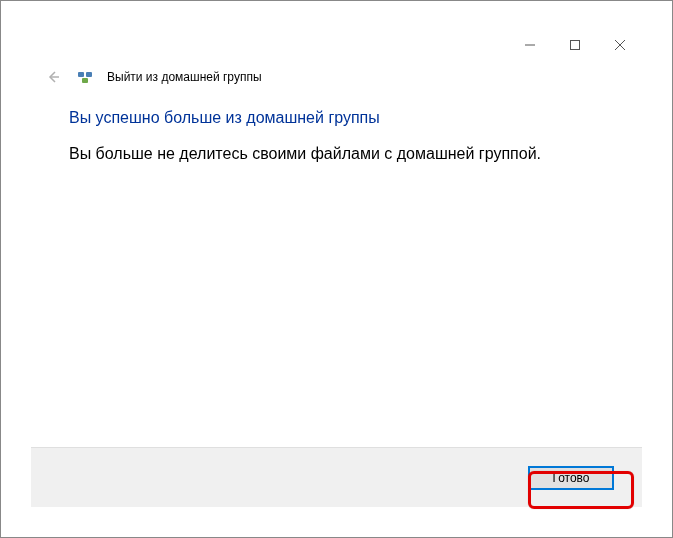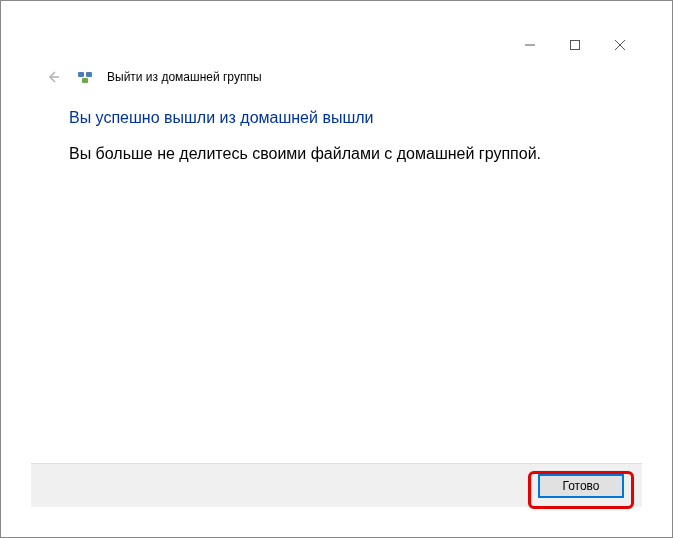--- a/index.html
+++ b/index.html
@@ -88,27 +88,27 @@
       color: #003399;
       font-size: 16px;
       font-weight: 400;
       margin-bottom: 18px;
     }
     .body-text {
       font-size: 16px;
       color: #000;
     }
     .footer {
-      height: 44px;
+      height: 60px;
       background: #f0f0f0;
       border-top: 1px solid #dfdfdf;
       display: flex;
       justify-content: flex-end;
       align-items: center;
-      padding-right: 18px;
+      padding-right: 28px;
     }
     .done-button {
       background: #e1e1e1;
       border: 2px solid #0078d7;
       padding: 3px 22px;
       font-size: 12px;
       font-family: inherit;
       cursor: pointer;
       min-width: 86px;
     }
@@ -162,21 +162,21 @@
         <svg width="16" height="16" viewBox="0 0 16 16">
           <rect x="1" y="3" width="6" height="5" fill="#4a7fb5" rx="1"></rect>
           <rect x="9" y="3" width="6" height="5" fill="#4a7fb5" rx="1"></rect>
           <rect x="5" y="9" width="6" height="5" fill="#6fa849" rx="1"></rect>
         </svg>
       </div>
       <div class="header-title">Выйти из домашней группы</div>
     </div>
 
     <div class="content">
-      <h1 class="main-heading">Вы успешно вышли из домашней вышли</h1>
+      <h1 class="main-heading">Вы успешно больше из домашней группы</h1>
       <p class="body-text">Вы больше не делитесь своими файлами с домашней группой.</p>
     </div>
 
     <div class="footer">
       <button class="done-button">Готово</button>
     </div>
 
   </div>
 
   <div class="highlight-ring"></div>

